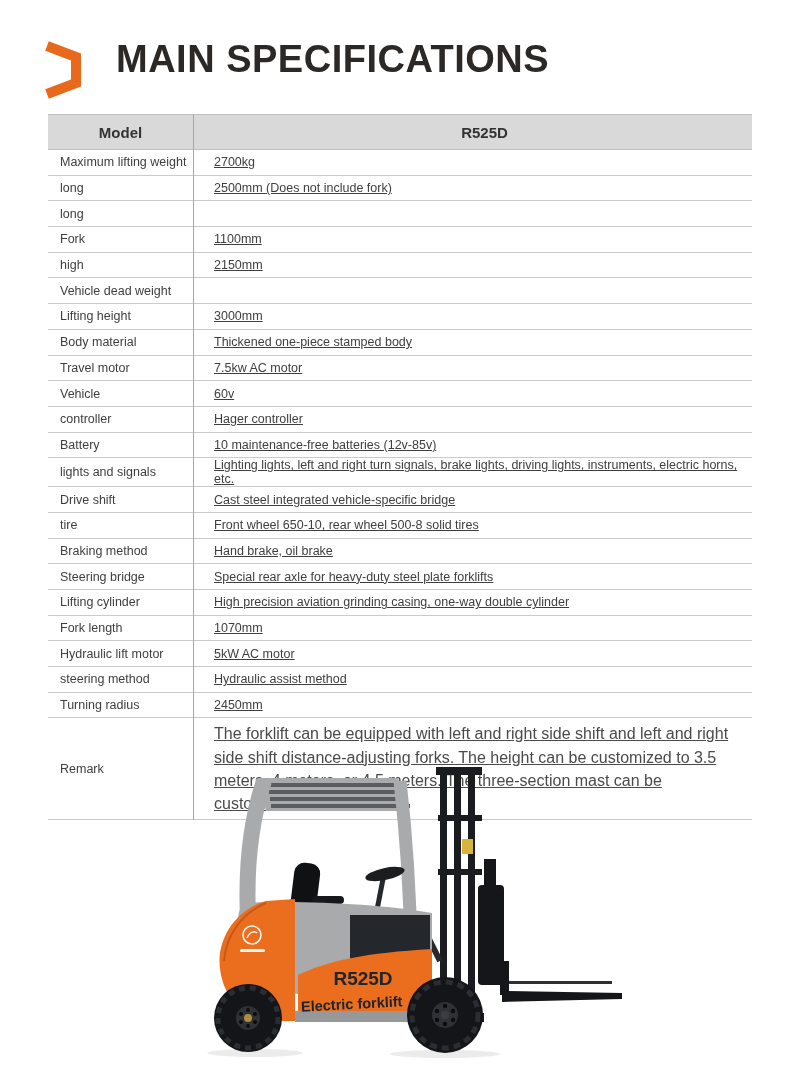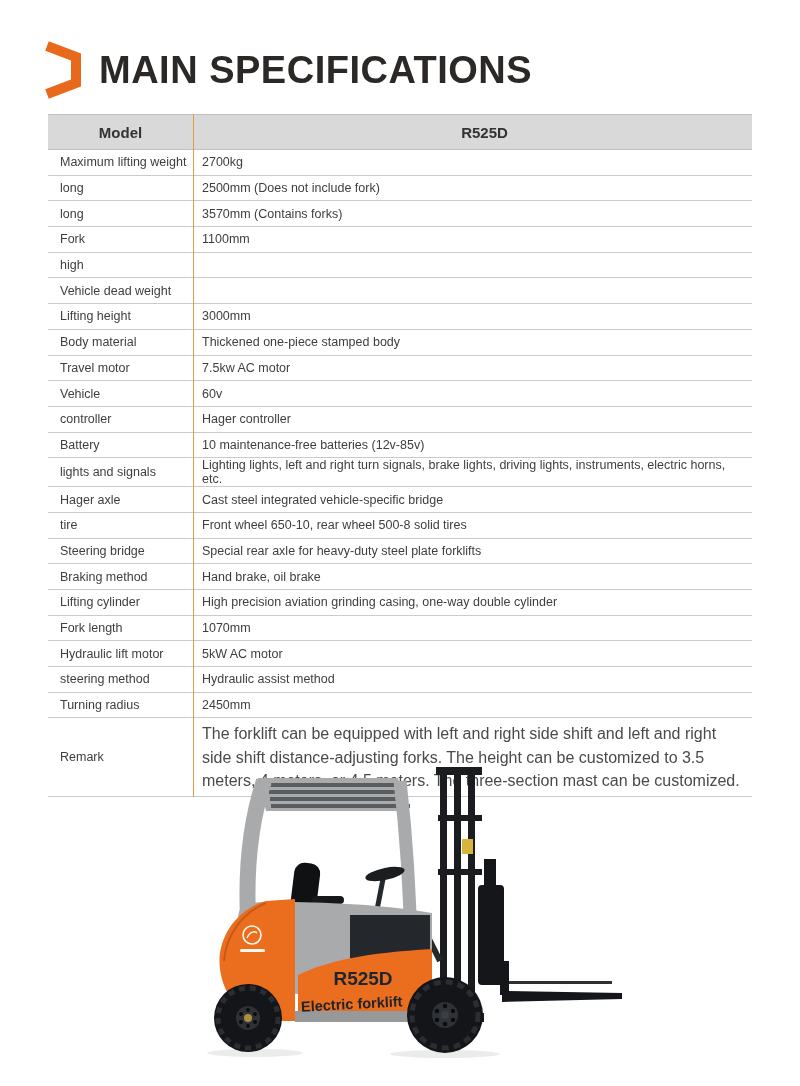--- a/index.html
+++ b/index.html
@@ -2,41 +2,41 @@
 <html><head>
 <meta charset="utf-8">
 <style>
   * { margin:0; padding:0; box-sizing:border-box; }
   html,body { background:#ffffff; }
   body {
     width:800px; height:1086px; position:relative; overflow:hidden;
     font-family:"Liberation Sans", sans-serif; color:#3e3e3e;
   }
   
-  .page-header { position:absolute; top:40px; left:44px; display:flex; align-items:center; gap:13px; }
+  .page-header { position:absolute; top:40px; left:44px; display:flex; align-items:flex-start; gap:30px; }
   .chevron { width:42px; height:60px; flex:0 0 auto; }
   .page-title {
     font-size:38px; font-weight:700; color:#2b2826; letter-spacing:.5px; line-height:1;
   }
   
   .spec-table { position:absolute; top:114px; left:48px; width:704px; }
   .v-divider { position:absolute; top:0; bottom:0; left:145px; width:1px; background:#e29a43; z-index:2; }
   .table-head {
     display:flex; align-items:center; height:36px; background:#d9d9d9;
     border-top:1px solid #c0c0c0; border-bottom:1px solid #c0c0c0;
     font-size:15px; font-weight:700; color:#333333;gap:24px;
   }
   .table-head .col-a { width:145px; text-align:center; }
   .table-head .col-b { flex:1; text-align:center; }
   .spec-row {
     display:flex; align-items:center; min-height:25.7px;
     border-bottom:1px solid #cbcbcb; font-size:12.5px; color:#3e3e3e;
   }
   .spec-row .col-a { width:145px; padding-left:12px; }
-  .spec-row .col-b { flex:1; padding-left:9px; padding-right:10px; }
+  .spec-row .col-b { flex:1; padding-left:21px; padding-right:10px;text-decoration:underline; }
   .spec-row.tall { min-height:38px; }
   .spec-row.tall .col-b { font-size:16px; line-height:1.45; color:#4a4a4a; padding-top:4px; padding-bottom:4px; }
   
   .forklift-wrap { position:absolute; top:763px; left:200px; width:430px; height:300px; }
 </style>
 </head>
 <body>
 
 <div class="page-header">
   <svg class="chevron" viewBox="0 0 42 60" aria-hidden="true">
@@ -55,28 +55,28 @@
       <div class="spec-row">
     <div class="col-a">Maximum lifting weight</div>
     <div class="col-b">2700kg</div>
   </div>
       <div class="spec-row">
     <div class="col-a">long</div>
     <div class="col-b">2500mm (Does not include fork)</div>
   </div>
       <div class="spec-row">
     <div class="col-a">long</div>
-    <div class="col-b">3570mm (Contains forks)</div>
   </div>
       <div class="spec-row">
     <div class="col-a">Fork</div>
     <div class="col-b">1100mm</div>
   </div>
       <div class="spec-row">
     <div class="col-a">high</div>
+    <div class="col-b">2150mm</div>
   </div>
       <div class="spec-row">
     <div class="col-a">Vehicle dead weight</div>
   </div>
       <div class="spec-row">
     <div class="col-a">Lifting height</div>
     <div class="col-b">3000mm</div>
   </div>
       <div class="spec-row">
     <div class="col-a">Body material</div>
@@ -96,34 +96,34 @@
   </div>
       <div class="spec-row">
     <div class="col-a">Battery</div>
     <div class="col-b">10 maintenance-free batteries (12v-85v)</div>
   </div>
       <div class="spec-row">
     <div class="col-a">lights and signals</div>
     <div class="col-b">Lighting lights, left and right turn signals, brake lights, driving lights, instruments, electric horns, etc.</div>
   </div>
       <div class="spec-row">
-    <div class="col-a">Hager axle</div>
+    <div class="col-a">Drive shift</div>
     <div class="col-b">Cast steel integrated vehicle-specific bridge</div>
   </div>
       <div class="spec-row">
     <div class="col-a">tire</div>
     <div class="col-b">Front wheel 650-10, rear wheel 500-8 solid tires</div>
   </div>
       <div class="spec-row">
+    <div class="col-a">Braking method</div>
+    <div class="col-b">Hand brake, oil brake</div>
+  </div>
+      <div class="spec-row">
     <div class="col-a">Steering bridge</div>
     <div class="col-b">Special rear axle for heavy-duty steel plate forklifts</div>
-  </div>
-      <div class="spec-row">
-    <div class="col-a">Braking method</div>
-    <div class="col-b">Hand brake, oil brake</div>
   </div>
       <div class="spec-row">
     <div class="col-a">Lifting cylinder</div>
     <div class="col-b">High precision aviation grinding casing, one-way double cylinder</div>
   </div>
       <div class="spec-row">
     <div class="col-a">Fork length</div>
     <div class="col-b">1070mm</div>
   </div>
       <div class="spec-row">

